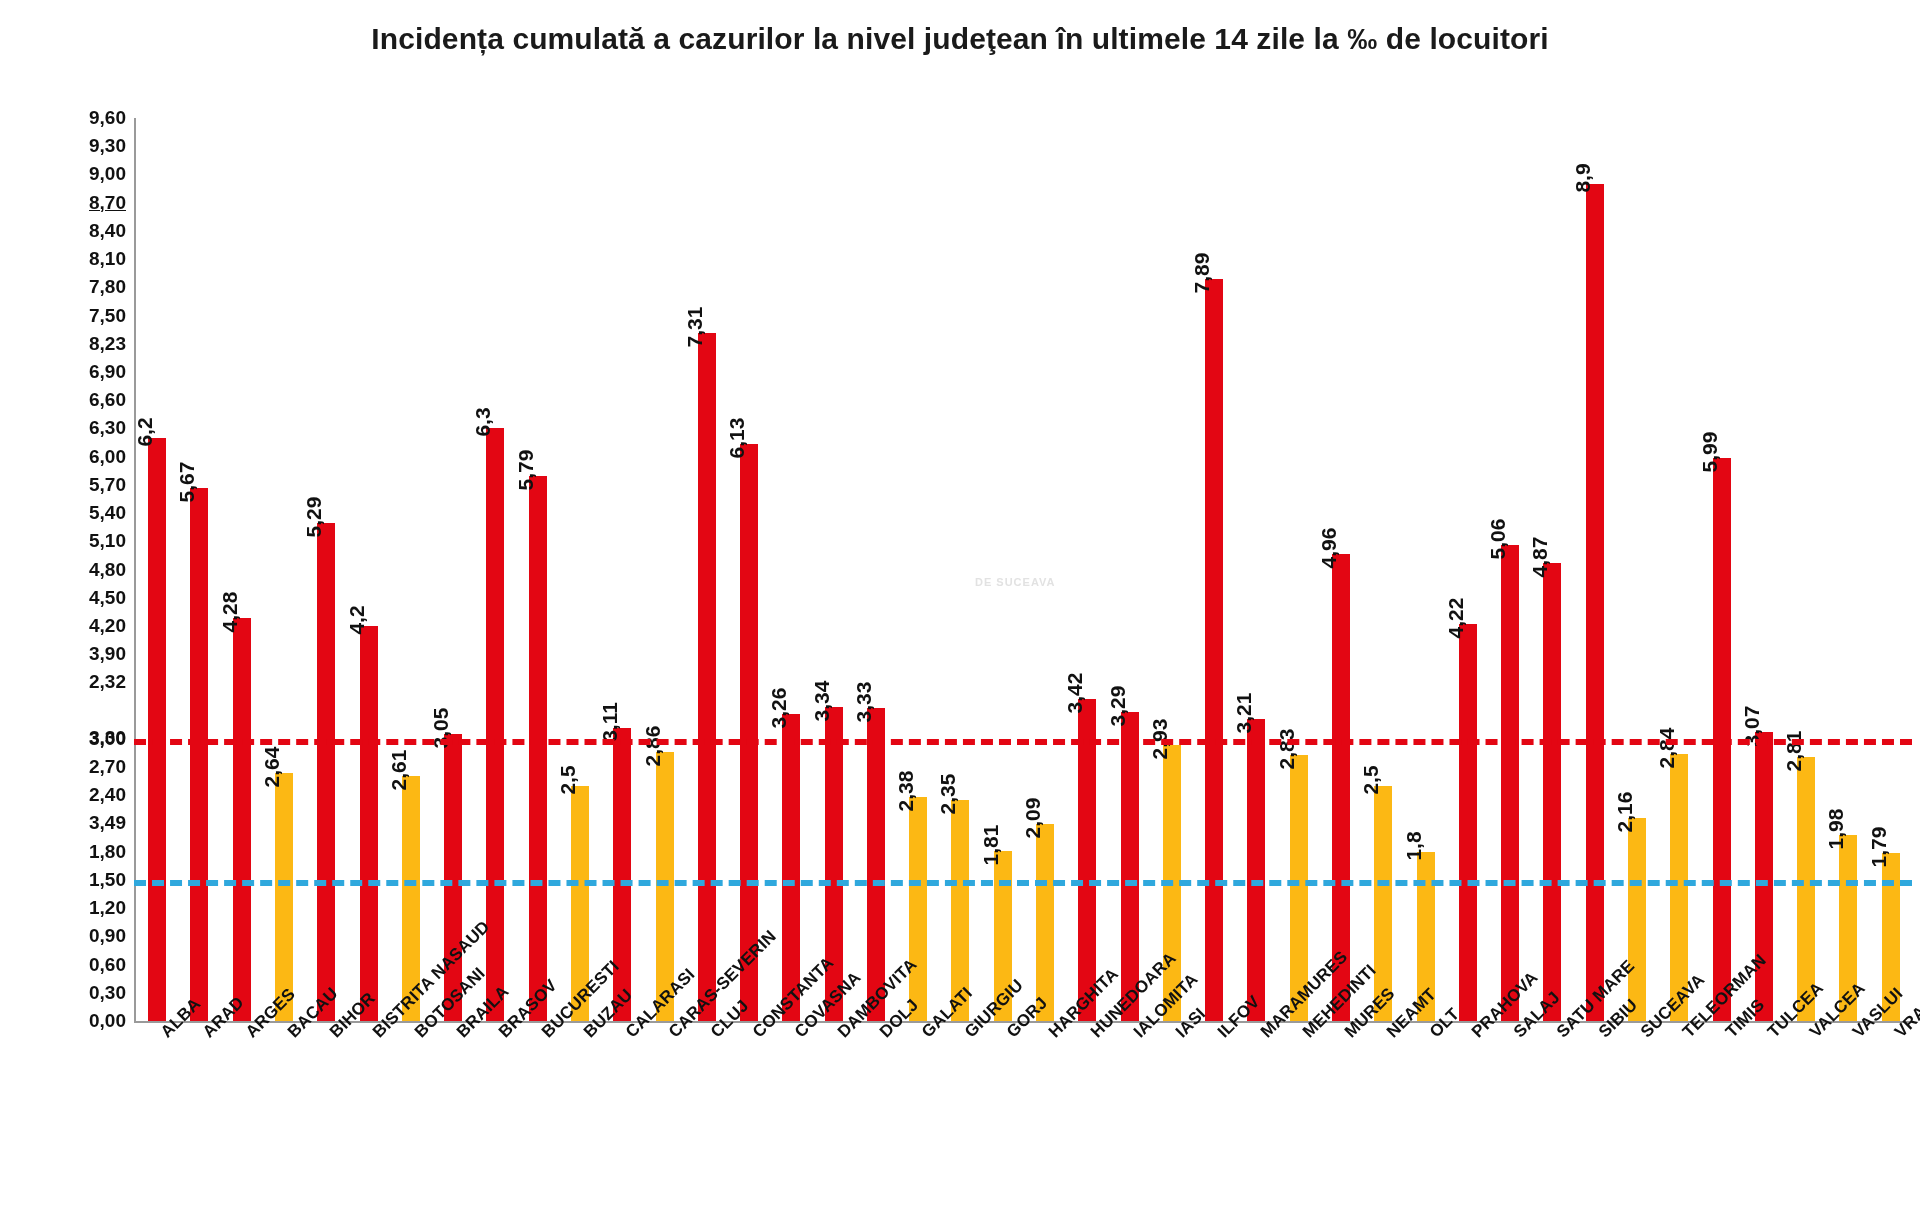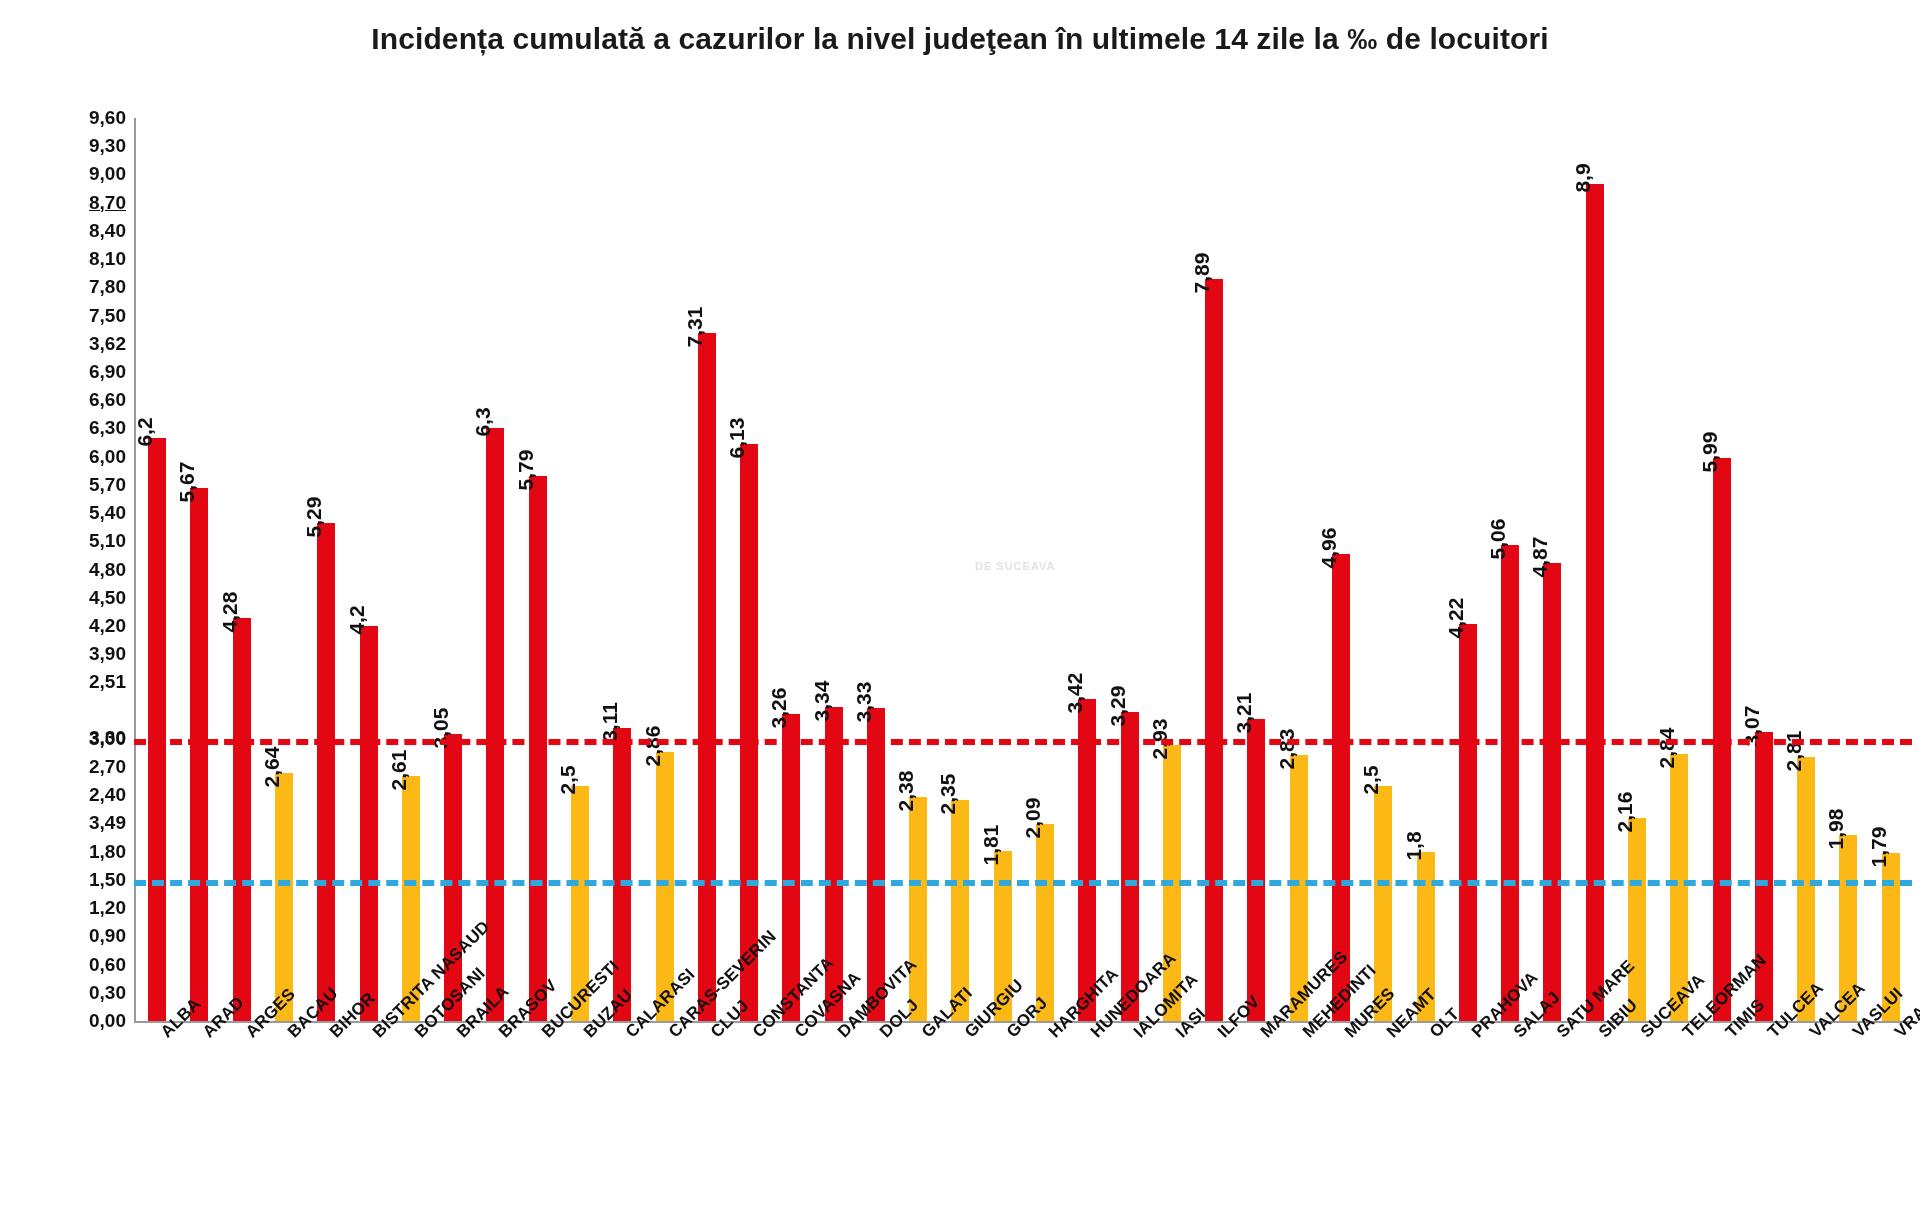--- a/index.html
+++ b/index.html
@@ -139,21 +139,21 @@
     font-size: 17px;
     font-weight: bold;
     color: #111;
     white-space: nowrap;
     letter-spacing: 0.2px;
   }
 
   .watermark {
     position: absolute;
     left: 975px;
-    top: 560px;
+    top: 576px;
     font-size: 11px;
     color: #e2e2e2;
     letter-spacing: 1px;
     font-weight: bold;
   }
 </style>
 </head>
 <body>
 
 <div class="chart-wrap">
@@ -169,33 +169,33 @@
         <div class="y-tick" style="top: 846.562px;">0,60</div>
         <div class="y-tick" style="top: 818.344px;">0,90</div>
         <div class="y-tick" style="top: 790.125px;">1,20</div>
         <div class="y-tick" style="top: 761.906px;">1,50</div>
         <div class="y-tick" style="top: 733.688px;">1,80</div>
         <div class="y-tick" style="top: 705.469px;">3,49</div>
         <div class="y-tick" style="top: 677.25px;">2,40</div>
         <div class="y-tick" style="top: 649.031px;">2,70</div>
         <div class="y-tick" style="top: 620.812px;">3,00</div>
         <div class="y-tick" style="top: 592.594px; margin-top: 27px;">3,30</div>
-        <div class="y-tick" style="top: 564.375px;">2,51</div>
+        <div class="y-tick" style="top: 564.375px;">2,32</div>
         <div class="y-tick" style="top: 536.156px;">3,90</div>
         <div class="y-tick" style="top: 507.937px;">4,20</div>
         <div class="y-tick" style="top: 479.719px;">4,50</div>
         <div class="y-tick" style="top: 451.5px;">4,80</div>
         <div class="y-tick" style="top: 423.281px; text-align: center;">5,10</div>
         <div class="y-tick" style="top: 395.062px;">5,40</div>
         <div class="y-tick" style="top: 366.844px;">5,70</div>
         <div class="y-tick" style="top: 338.625px;">6,00</div>
         <div class="y-tick" style="top: 310.406px;">6,30</div>
         <div class="y-tick" style="top: 282.188px;">6,60</div>
         <div class="y-tick" style="top: 253.969px;">6,90</div>
-        <div class="y-tick" style="top: 225.75px;">3,62</div>
+        <div class="y-tick" style="top: 225.75px;">8,23</div>
         <div class="y-tick" style="top: 197.531px;">7,50</div>
         <div class="y-tick" style="top: 169.312px;">7,80</div>
         <div class="y-tick" style="top: 141.094px;">8,10</div>
         <div class="y-tick" style="top: 112.875px;">8,40</div>
         <div class="y-tick" style="top: 84.6562px; text-decoration: underline;">8,70</div>
         <div class="y-tick" style="top: 56.4375px;">9,00</div>
         <div class="y-tick" style="top: 28.2188px;">9,30</div>
         <div class="y-tick" style="top: 0px;">9,60</div>
       </div>
     <div class="axis-line-v"></div>

